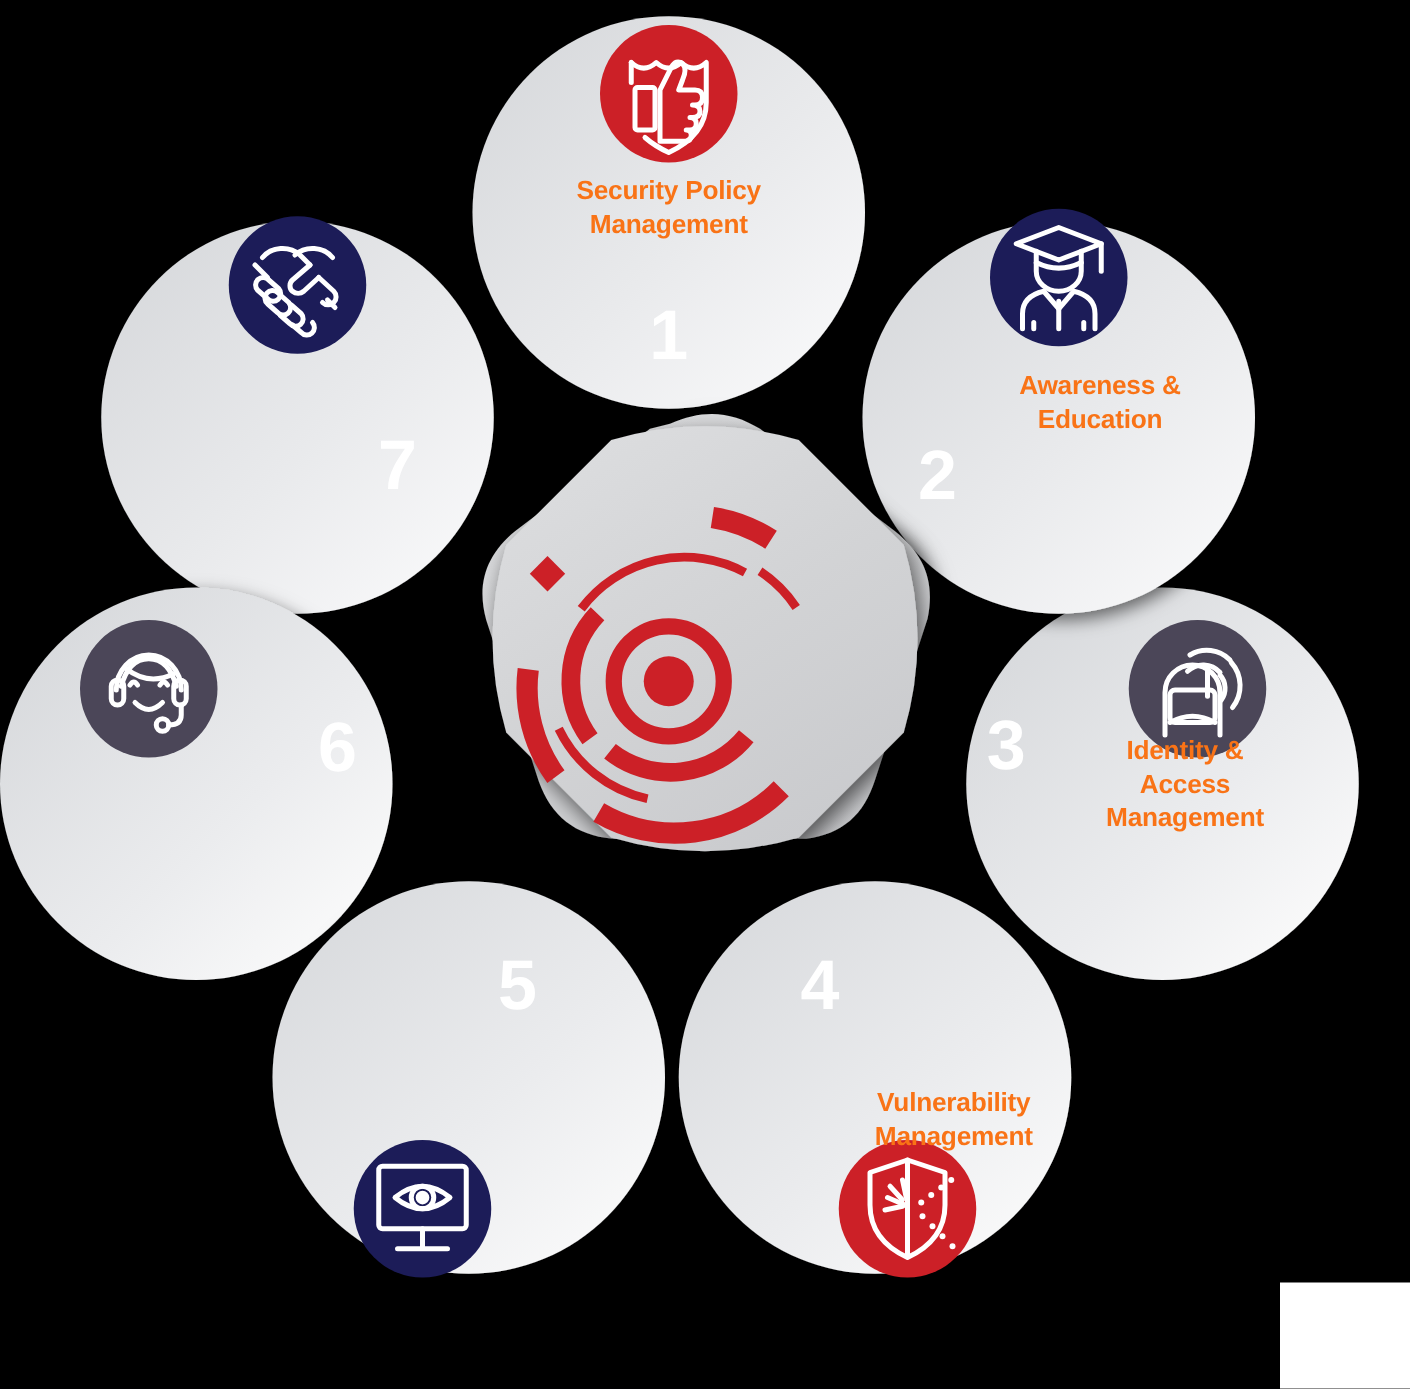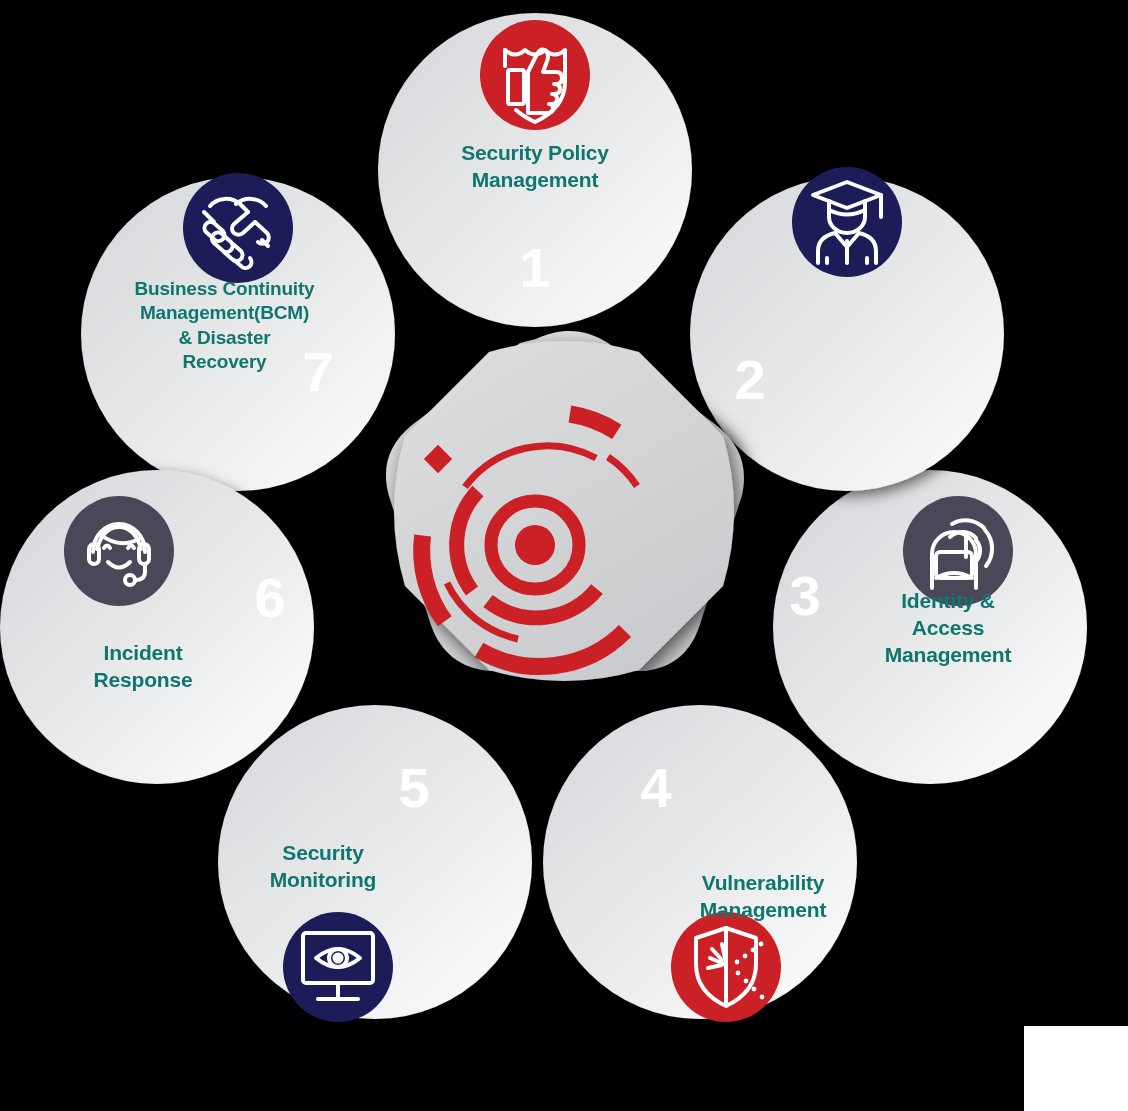--- a/index.html
+++ b/index.html
@@ -23,21 +23,21 @@
     position: absolute;
     left: 0;
     top: 0;
     width: 1128px;
     height: 1111px;
     display: block;
   }
   .petal-label {
     position: absolute;
     text-align: center;
-    color: #0f766e;
+    color: #f97316;
     font-family: "Liberation Sans", sans-serif;
     font-weight: bold;
     font-size: 21px;
     line-height: 1.28;
     letter-spacing: -0.2px;
     white-space: pre-line;
     pointer-events: none;
   }
   .petal-number {
     position: absolute;
@@ -388,33 +388,27 @@
         <path d="M 234 260 l 7 6 a 6 6 0 0 0 9 -8"></path>
         <path d="M 206 232 l 8 7 a 6 6 0 0 0 9 -8 l -8 -7 a 6 6 0 0 0 -9 8 z"></path>
         <path d="M 262 240 l 6 6"></path>
       </g>
     </g>
 
   </svg>
 
   <div class="petal-label" style="left:385px; top:140px; width:300px;">Security Policy
 Management</div>
+  <div class="petal-label" style="left:760px; top:296px; width:240px;">Awareness &amp;
+Education</div>
   <div class="petal-label" style="left:828px; top:588px; width:240px;">Identity &amp;
 Access
 Management</div>
   <div class="petal-label" style="left:638px; top:846px; width:250px;margin-top:24px;">Vulnerability
 Management</div>
-  <div class="petal-label" style="left:198px; top:840px; width:250px;">Security
-Monitoring</div>
-  <div class="petal-label" style="left:28px; top:640px; width:230px;">Incident
-Response</div>
-  <div class="petal-label" style="left:82px; top:277px; width:285px; font-size:19px;">Business Continuity
-Management(BCM)
-&amp; Disaster
-Recovery</div>
 
   <div class="petal-number" style="left:505px; top:240px; width:60px;">1</div>
   <div class="petal-number" style="left:720px; top:352px; width:60px;">2</div>
   <div class="petal-number" style="left:775px; top:568px; width:60px;">3</div>
   <div class="petal-number" style="left:626px; top:760px; width:60px;">4</div>
   <div class="petal-number" style="left:384px; top:760px; width:60px;">5</div>
   <div class="petal-number" style="left:240px; top:570px; width:60px;">6</div>
   <div class="petal-number" style="left:288px; top:344px; width:60px;">7</div>
 
   <div class="corner-artifact" style="left:1024px; top:1026px; width:104px; height:85px;"></div>

